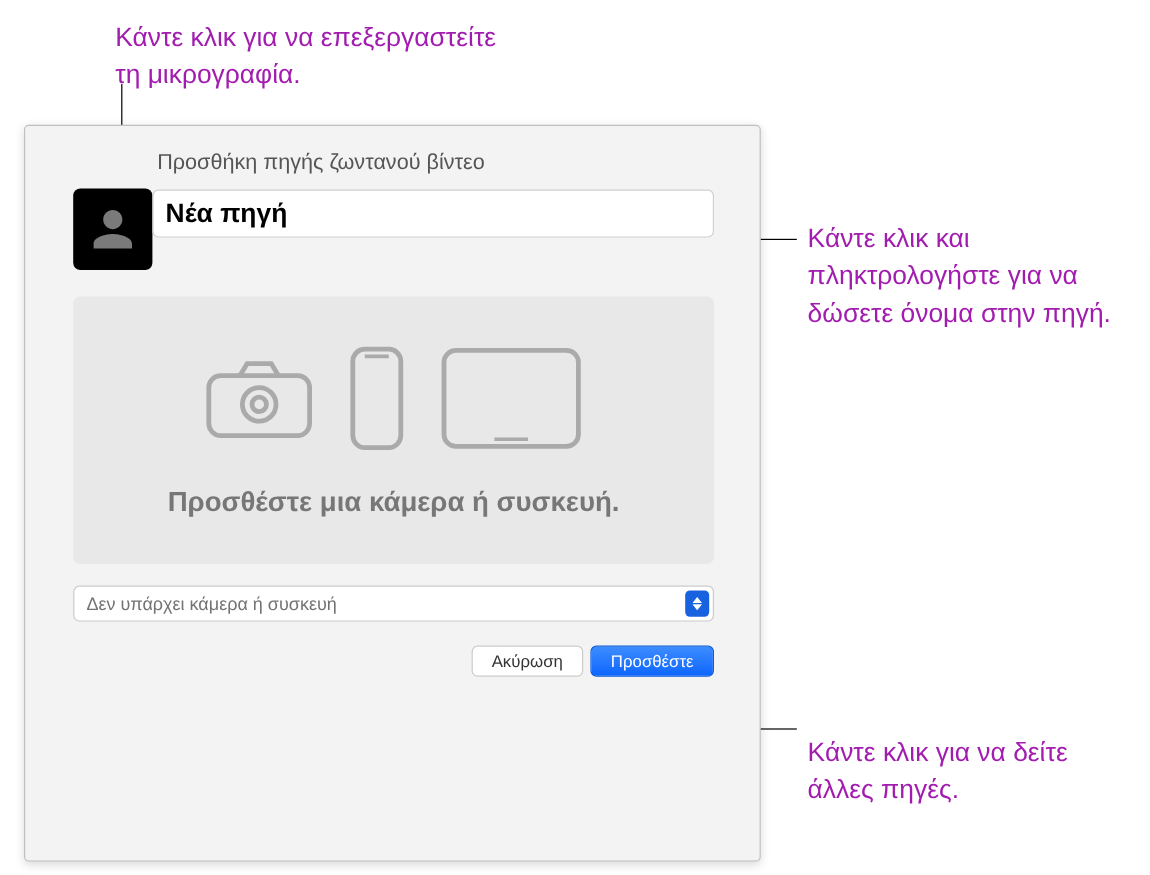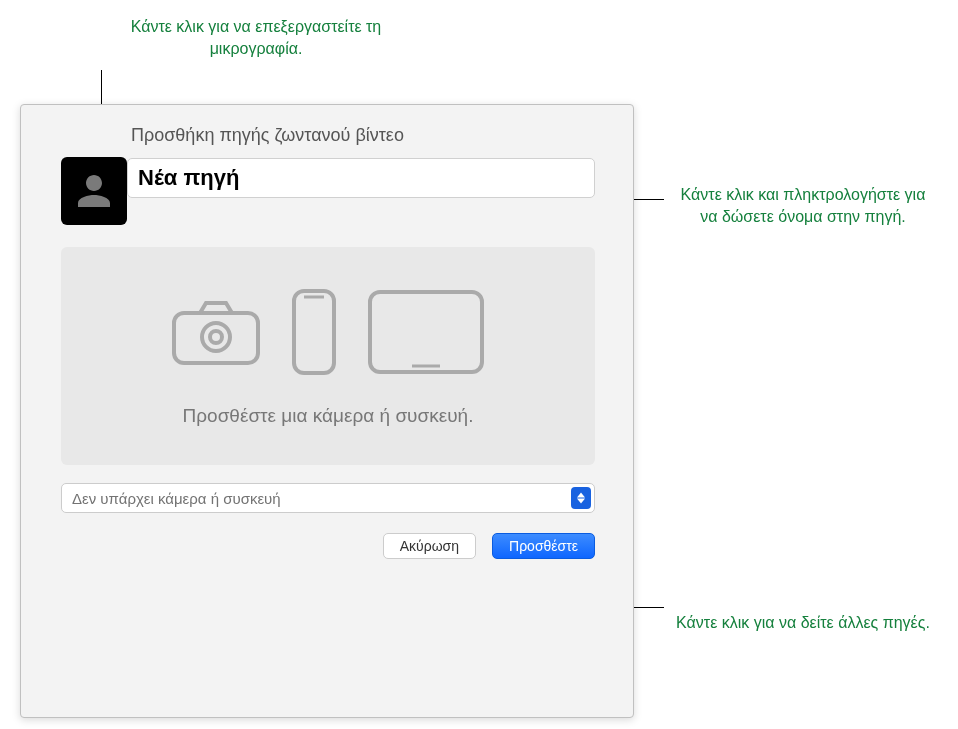--- a/index.html
+++ b/index.html
@@ -11,24 +11,23 @@
     body {
       font-family: -apple-system, BlinkMacSystemFont, "Helvetica Neue", Arial, sans-serif;
       background: #fff;
       width: 958px;
       height: 729px;
       position: relative;
     }
     
     .callout {
       position: absolute;
-      font-size: 16px;
+      font-size: 22px;
       line-height: 1.4;
-      color: #15803d;
-      text-align: center;
+      color: #a21caf;
     }
     
     .callout-top {
       top: 16px;
       left: 96px;
       width: 320px;
     }
     
     .callout-right-1 {
       top: 184px;
@@ -153,23 +152,24 @@
       margin-bottom: 28px;
     }
     
     .device-icon {
       stroke: #aaa;
       fill: none;
       stroke-width: 4;
     }
     
     .device-prompt-title {
-      font-size: 19px;
+      font-size: 23px;
       color: #777;
       margin-bottom: 8px;
+      font-weight: bold;
     }
     
     .device-prompt-text {
       font-size: 15.5px;
       color: #999;
       line-height: 1.4;
       padding: 0 10px;
     }
     
     .dropdown {
@@ -207,21 +207,21 @@
     
     .dropdown-arrows svg {
       width: 8px;
       height: 6px;
       fill: #fff;
     }
     
     .dialog-buttons {
       display: flex;
       justify-content: flex-end;
-      gap: 16px;
+      gap: 6px;
       margin: 20px 8px 0 8px;
     }
     
     .btn {
       padding: 4px 16px;
       font-size: 14px;
       border-radius: 5px;
       border: 1px solid #ccc;
       cursor: pointer;
       min-width: 80px;

